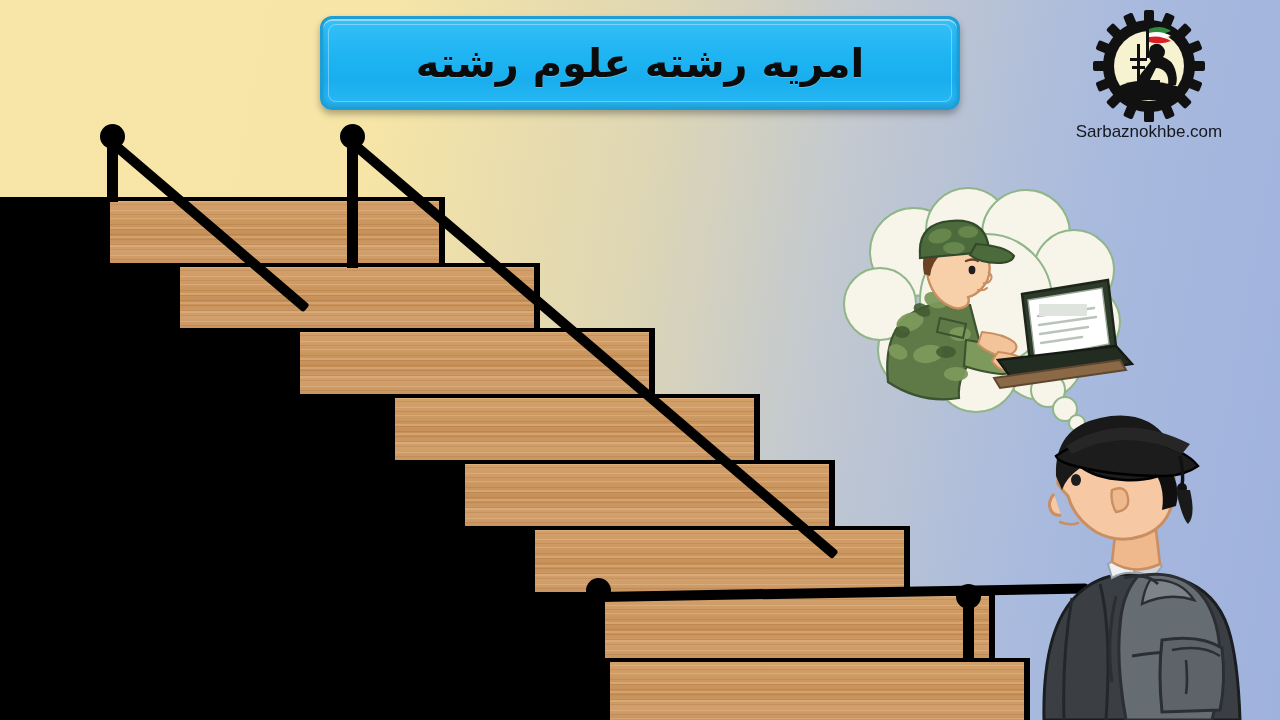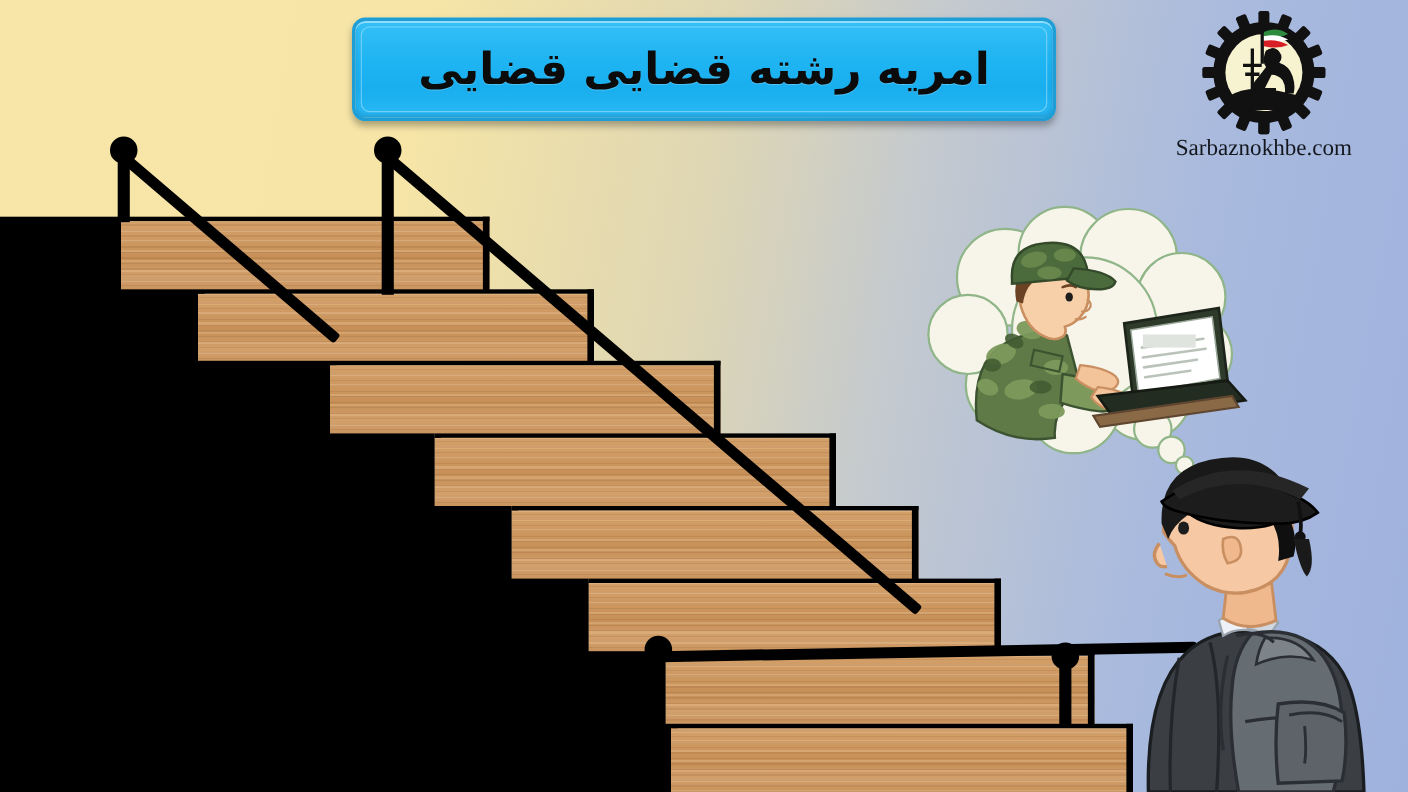--- a/index.html
+++ b/index.html
@@ -29,22 +29,22 @@
     position:relative;z-index:2;
     font-size:40px;font-weight:bold;color:#0b0b0b;letter-spacing:0px;
     direction:rtl;white-space:nowrap;
     text-shadow:0 1px 0 rgba(255,255,255,.22);
   }
 
   
   .logo-wrap{position:absolute;left:1064px;top:6px;width:170px;height:160px;text-align:center;}
   .logo-mark{width:120px;height:120px;margin:0 auto;display:block;}
   .logo-site{
-    font-family:Liberation Serif, serif;
-    font-size:21px;color:#14181e;direction:ltr;margin-top:-4px;white-space:nowrap;
+    font-family:Liberation Sans, sans-serif;
+    font-size:17px;color:#14181e;direction:ltr;margin-top:-4px;white-space:nowrap;
   }
 
   
   .stairs{position:absolute;left:0;top:0;width:1280px;height:720px;}
 
   .step{
     position:absolute;
     background:
       repeating-linear-gradient(0deg,
         rgba(110,66,28,.13) 0px, rgba(110,66,28,.13) 1px,
@@ -147,21 +147,21 @@
     
     
     
     
     
     
   </div>
 
   <div class="title-box">
     <div class="inner-bevel"></div>
-    <div class="title-text">امریه رشته قضایی قضایی</div>
+    <div class="title-text">امریه رشته علوم رشته</div>
   </div>
 
   <div class="logo-wrap">
     <svg class="logo-mark" viewBox="0 0 120 120">
       <g>
 
         <g fill="#111111">
           <circle cx="60" cy="60" r="46"></circle>
           <g>
             <rect x="55" y="4" width="10" height="16" rx="2"></rect>

